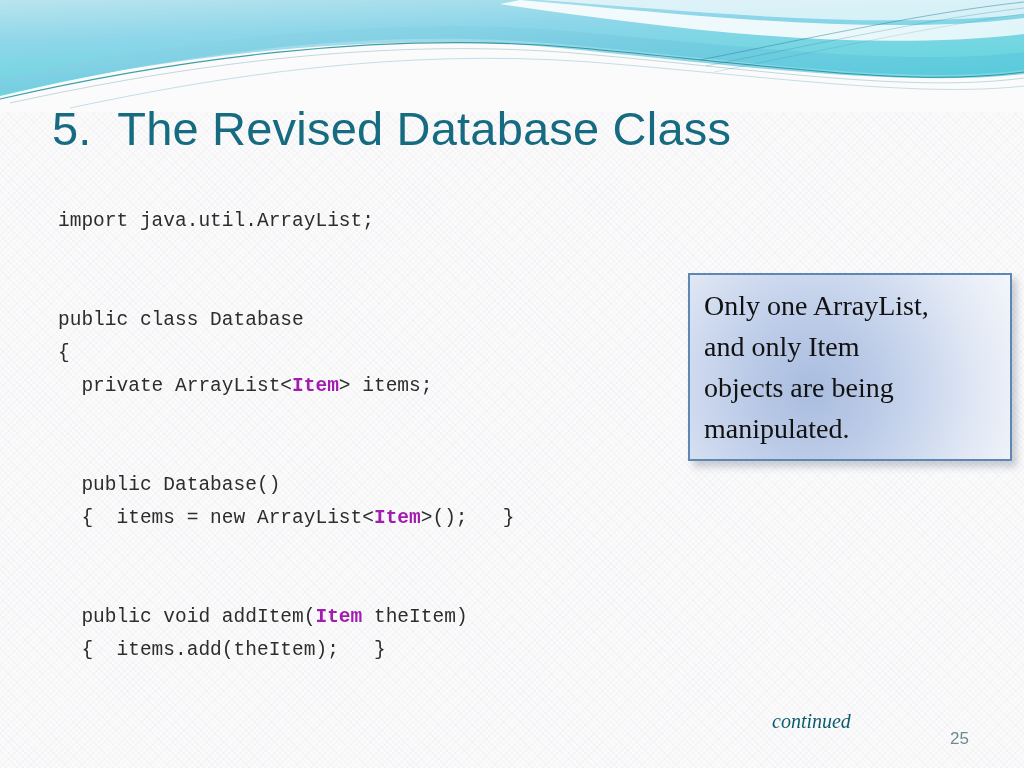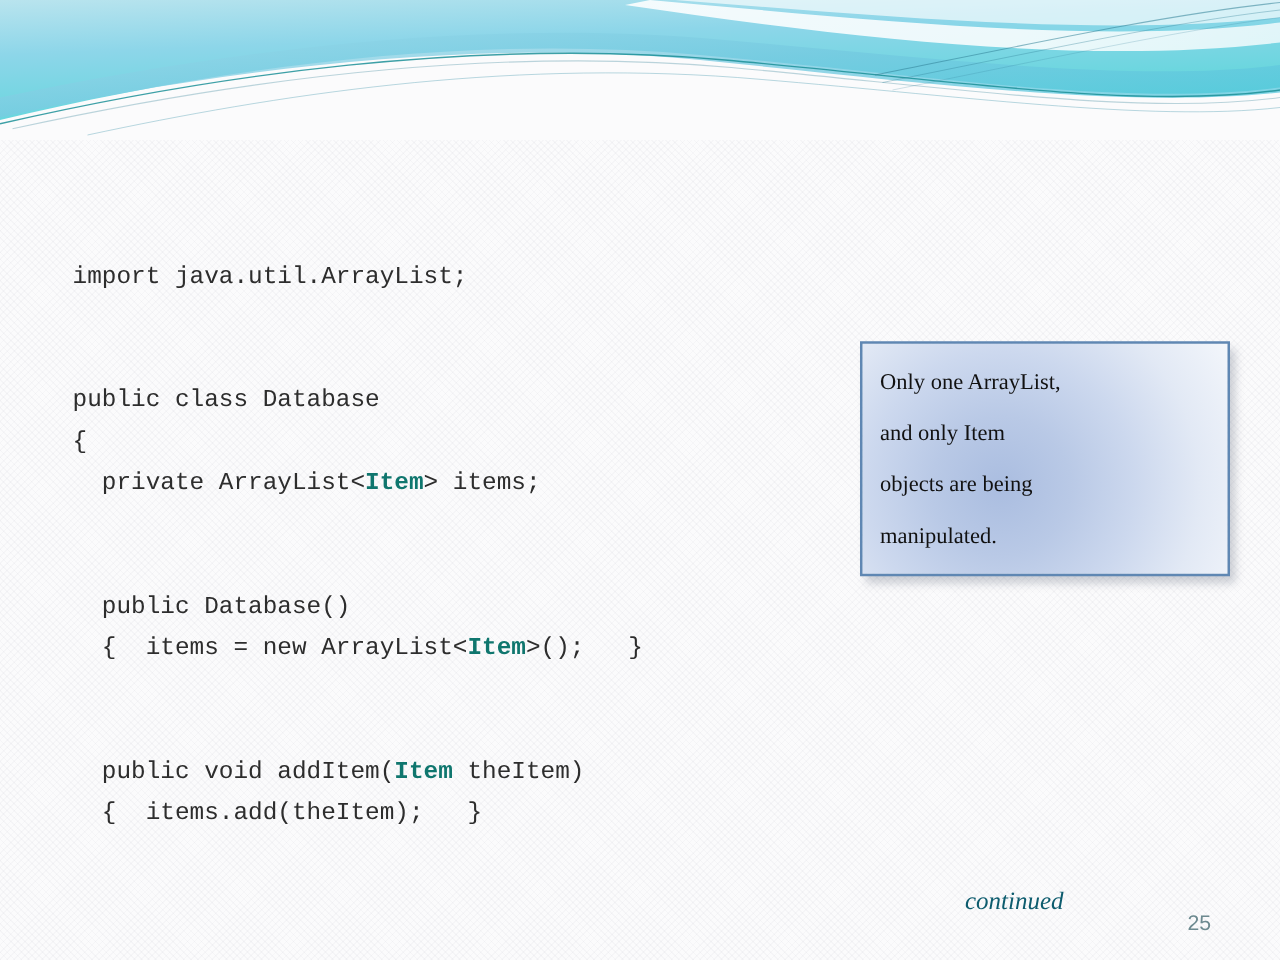--- a/index.html
+++ b/index.html
@@ -72,41 +72,41 @@
     line-height: 33px;
     color: #2d2d2d;
     white-space: pre;
   }
   .code-line {
     white-space: pre;
     min-height: 33px;
   }
   .code-line.blank { height: 33px; }
   .kw-item {
-    color: #0f766e;
+    color: #a21caf;
     font-weight: bold;
     text-align: center;
   }
 
   
   .callout {
     position: absolute;
     left: 688px;
     top: 273px;
-    width: 296px;
+    width: 324px;
     height: 188px;
     z-index: 5;
     box-sizing: border-box;
     border: 2px solid #5f87b3;
     background:
       radial-gradient(circle at 38% 62%, #aabde0 0%, #b9c9e6 26%, #ccd8ee 50%, #e2e9f5 74%, #f3f6fb 100%);
     box-shadow: 5px 6px 7px rgba(90,100,120,0.30);
     padding: 10px 12px 8px 14px;
     font-family: "Liberation Serif", "DejaVu Serif", serif;
-    font-size: 18px;
+    font-size: 28px;
     line-height: 41px;
     color: #111111;
   }
   .callout-text {
     white-space: pre-line;
   }
 
   
   .continued-label {
     position: absolute;
@@ -171,20 +171,21 @@
       <path d="M0,99 C170,60 380,30 580,48 C760,64 910,88 1024,72" fill="none" stroke="#1b8f96" stroke-width="1.1" opacity="0.85"></path>
       <path d="M10,103 C180,66 385,36 585,54 C762,70 912,93 1024,78" fill="none" stroke="#8fb9c4" stroke-width="0.9" opacity="0.6"></path>
       <path d="M70,108 C220,76 400,48 590,62 C766,76 918,98 1024,86" fill="none" stroke="#63a8bb" stroke-width="0.8" opacity="0.45"></path>
 
       <path d="M700,60 C820,36 930,12 1024,2" fill="none" stroke="#2f7f96" stroke-width="0.9" opacity="0.55"></path>
       <path d="M706,66 C826,42 936,18 1024,8" fill="none" stroke="#2f7f96" stroke-width="0.7" opacity="0.4"></path>
       <path d="M714,72 C834,48 944,24 1024,14" fill="none" stroke="#2f7f96" stroke-width="0.6" opacity="0.3"></path>
     </svg>
   </div>
 
+  <div class="slide-title">5.  The Revised Database Class</div>
 
   <div class="code-block"><div class="code-line"><span>import java.util.ArrayList;</span></div><div class="code-line blank">&nbsp;</div><div class="code-line blank">&nbsp;</div><div class="code-line"><span>public class Database</span></div><div class="code-line"><span>{</span></div><div class="code-line"><span>  private ArrayList&lt;</span><span class="kw-item">Item</span><span>&gt; items;</span></div><div class="code-line blank">&nbsp;</div><div class="code-line blank">&nbsp;</div><div class="code-line"><span>  public Database()</span></div><div class="code-line"><span>  {  items = new ArrayList&lt;</span><span class="kw-item">Item</span><span>&gt;();   }</span></div><div class="code-line blank">&nbsp;</div><div class="code-line blank">&nbsp;</div><div class="code-line"><span>  public void addItem(</span><span class="kw-item">Item</span><span> theItem)</span></div><div class="code-line"><span>  {  items.add(theItem);   }</span></div></div>
 
   <div class="callout">
     <div class="callout-text">Only one ArrayList,
 and only Item
 objects are being
 manipulated.</div>
   </div>
 

